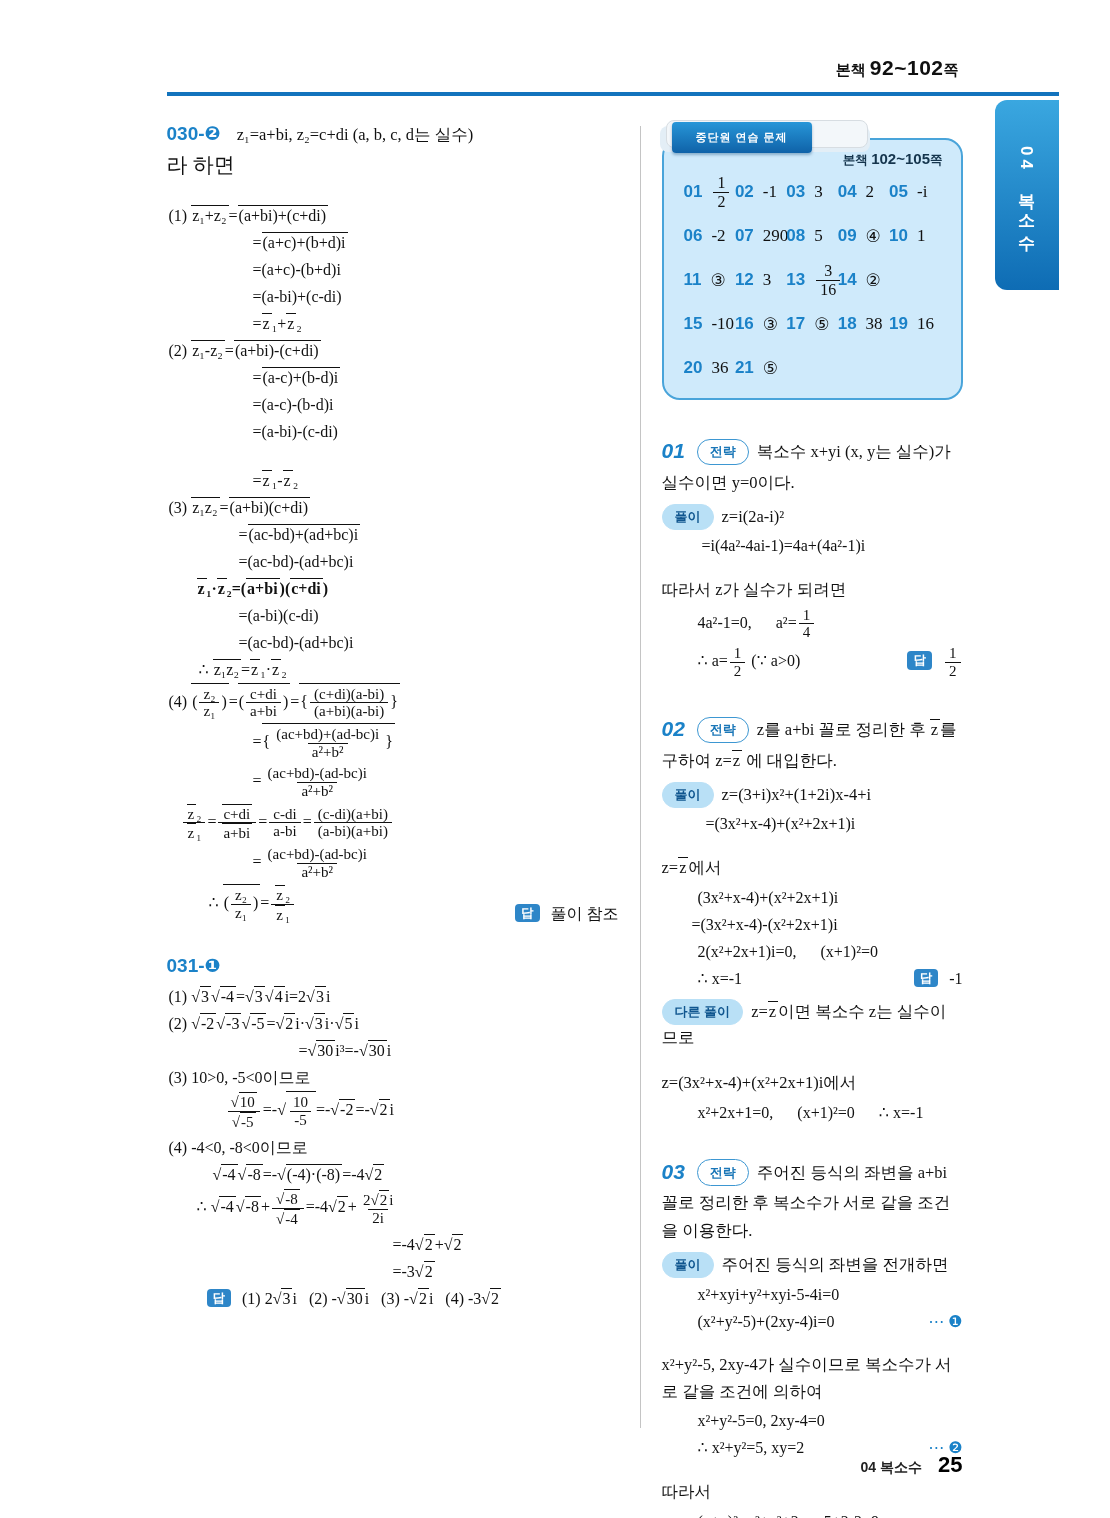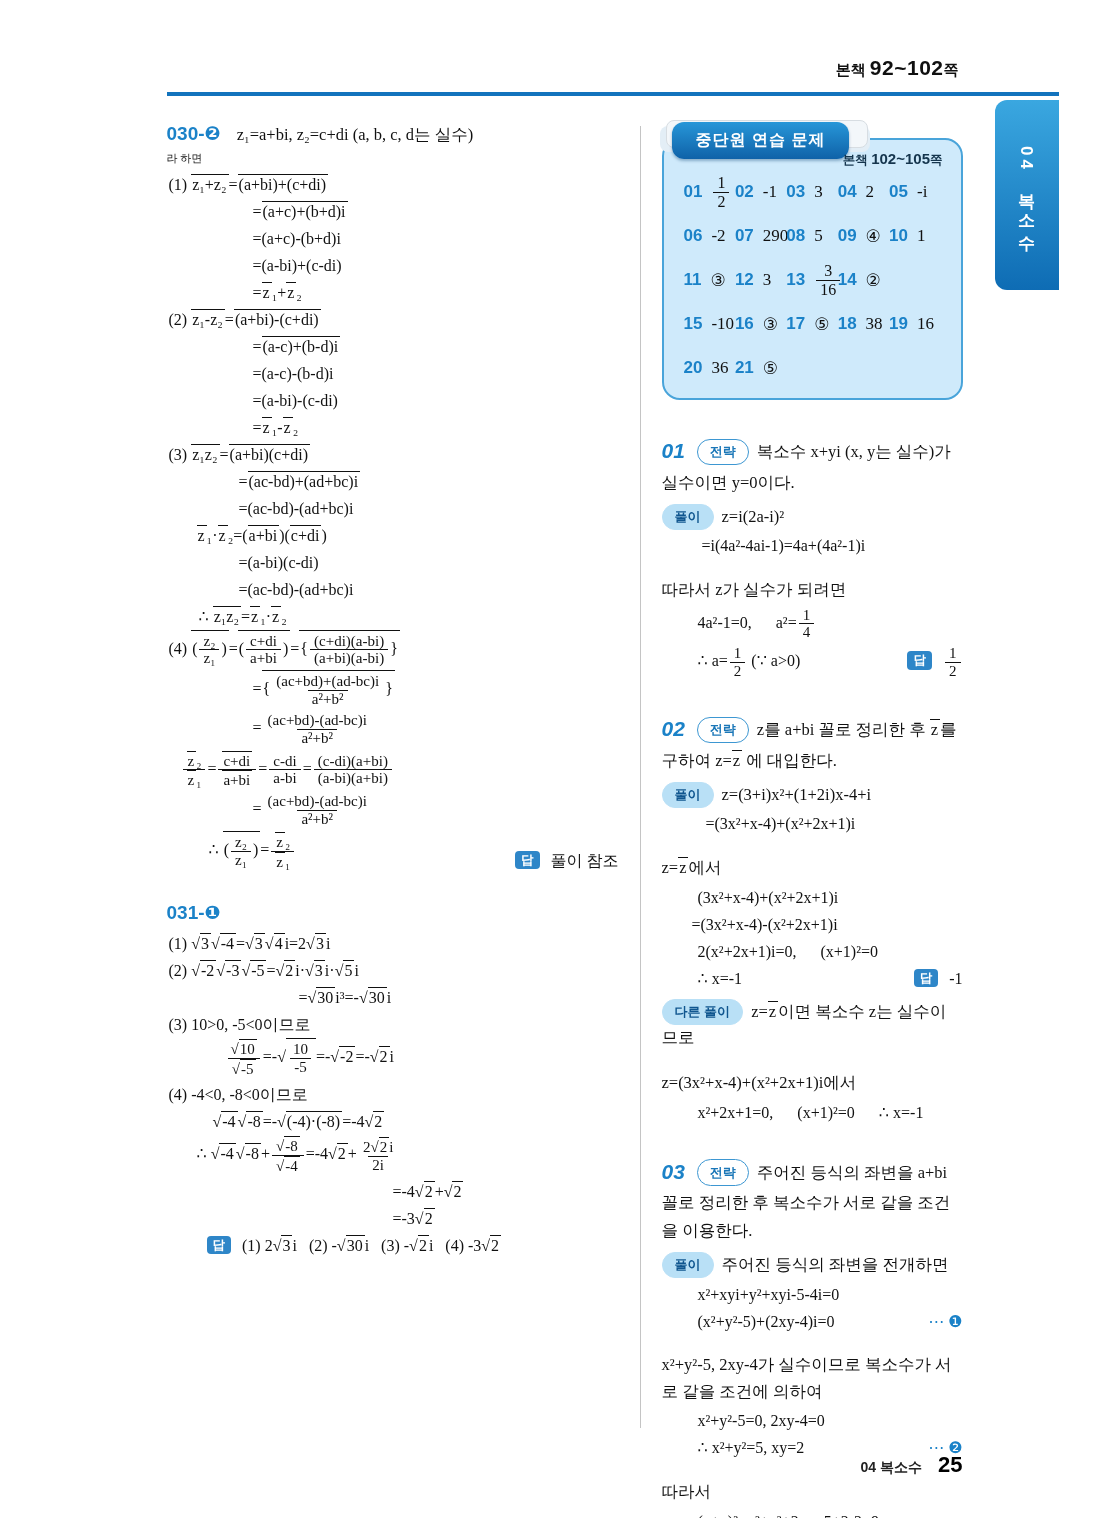--- a/index.html
+++ b/index.html
@@ -25,21 +25,21 @@
   
   .cols { position:absolute; top:120px; left:115px; right:96px; bottom:70px; display:flex; }
   .col.left { width:452px; flex:none; }
   .divider { width:1px; background:#c4c4c4; margin:6px 21px 20px 21px; flex:none; }
   .col.right { flex:1; min-width:0; }
 
   
   .plabel { font-family:"Liberation Sans","DejaVu Sans",sans-serif; font-weight:bold;
             color:#1b82c8; font-size:19px; margin-right:16px; }
   .prob-head { margin-bottom:2px; line-height:1.5; font-size:16.5px; }
-  .ptext { font-size:11px; margin-bottom:4px; }
+  .ptext { font-size:21px; margin-bottom:22px; }
 
   
   .mlines { font-size:16px; }
   .mline { display:flex; justify-content:space-between; align-items:flex-end;
            min-height:27px; line-height:1.3; padding:1px 0; }
   .ml { white-space:pre-wrap; }
   .mr { white-space:pre-wrap; text-align:right; padding-left:8px; flex:none; }
 
   .ov { display:inline-block; border-top:1.4px solid currentColor; padding:1px 2px 0 1px; line-height:1.1; }
   .fr { display:inline-flex; flex-direction:column; align-items:center; vertical-align:middle;
@@ -58,22 +58,22 @@
   
   .ansbox-wrap { position:relative; margin-top:18px; margin-bottom:34px; }
   .ansbox { position:relative; background:#cfeafb; border:2.5px solid #49a4da; border-radius:18px;
             padding:30px 20px 8px 20px; }
   .ansbox::before { content:""; position:absolute; top:-14px; left:-4px; width:210px; height:26px;
                     background:#e3eef6; border-radius:8px; }
   .ansbox::after  { content:""; position:absolute; top:-20px; left:2px; width:200px; height:26px;
                     background:#f3f7fa; border:1px solid #d7dde2; border-radius:8px; }
   .anstitle { position:absolute; top:-18px; left:8px; z-index:2;
               background:linear-gradient(180deg,#2796d8,#0f62a8); color:#fff;
-              font-family:"Liberation Sans","DejaVu Sans",sans-serif; font-weight:bold; font-size:16px;
-              padding:8px 24px; border-radius:12px; letter-spacing:1px;
+              font-family:"Liberation Sans","DejaVu Sans",sans-serif; font-weight:bold; font-size:11px;
+              padding:8px 24px; border-radius:4px; letter-spacing:1px;
               box-shadow:0 2px 3px rgba(0,60,110,0.35);text-align:center; }
   .ansref { position:absolute; top:10px; right:18px; z-index:2;
             font-family:"Liberation Sans","DejaVu Sans",sans-serif; color:#15354d; }
   .ansref .pfx, .ansref .sfx { font-size:12.5px; font-weight:bold; }
   .ansref .num { font-size:15px; font-weight:bold; }
   .ansrow { display:flex; align-items:center; min-height:44px; }
   .ans { width:20%; display:flex; align-items:center; font-size:17px; }
   .ano { font-family:"Liberation Sans","DejaVu Sans",sans-serif; font-weight:bold;
          color:#1b82c8; font-size:17px; margin-right:9px; }
   .aval { white-space:pre-wrap; }
@@ -150,37 +150,37 @@
 
           </div>
             <div class="mline" style="padding-left: 84px;">
             <span class="ml">=(a-c)-(b-d)i</span>
 
           </div>
             <div class="mline" style="padding-left: 84px;">
             <span class="ml">=(a-bi)-(c-di)</span>
 
           </div>
-            <div class="mline" style="padding-left: 84px;">
+            <div class="mline" style="padding-left: 84px; margin-top: 22px;">
             <span class="ml">=<span class="ov">z</span>₁-<span class="ov">z</span>₂</span>
 
           </div>
             <div class="mline">
             <span class="ml">(3) <span class="ov">z₁z₂</span>=<span class="ov">(a+bi)(c+di)</span></span>
 
           </div>
             <div class="mline" style="padding-left: 70px;">
             <span class="ml">=<span class="ov">(ac-bd)+(ad+bc)i</span></span>
 
           </div>
             <div class="mline" style="padding-left: 70px;">
             <span class="ml">=(ac-bd)-(ad+bc)i</span>
 
           </div>
-            <div class="mline" style="padding-left: 28px;">
+            <div class="mline" style="padding-left: 28px; font-weight: bold;">
             <span class="ml"><span class="ov">z</span>₁·<span class="ov">z</span>₂=(<span class="ov">a+bi</span>)(<span class="ov">c+di</span>)</span>
 
           </div>
             <div class="mline" style="padding-left: 70px;">
             <span class="ml">=(a-bi)(c-di)</span>
 
           </div>
             <div class="mline" style="padding-left: 70px;">
             <span class="ml">=(ac-bd)-(ad+bc)i</span>
 

